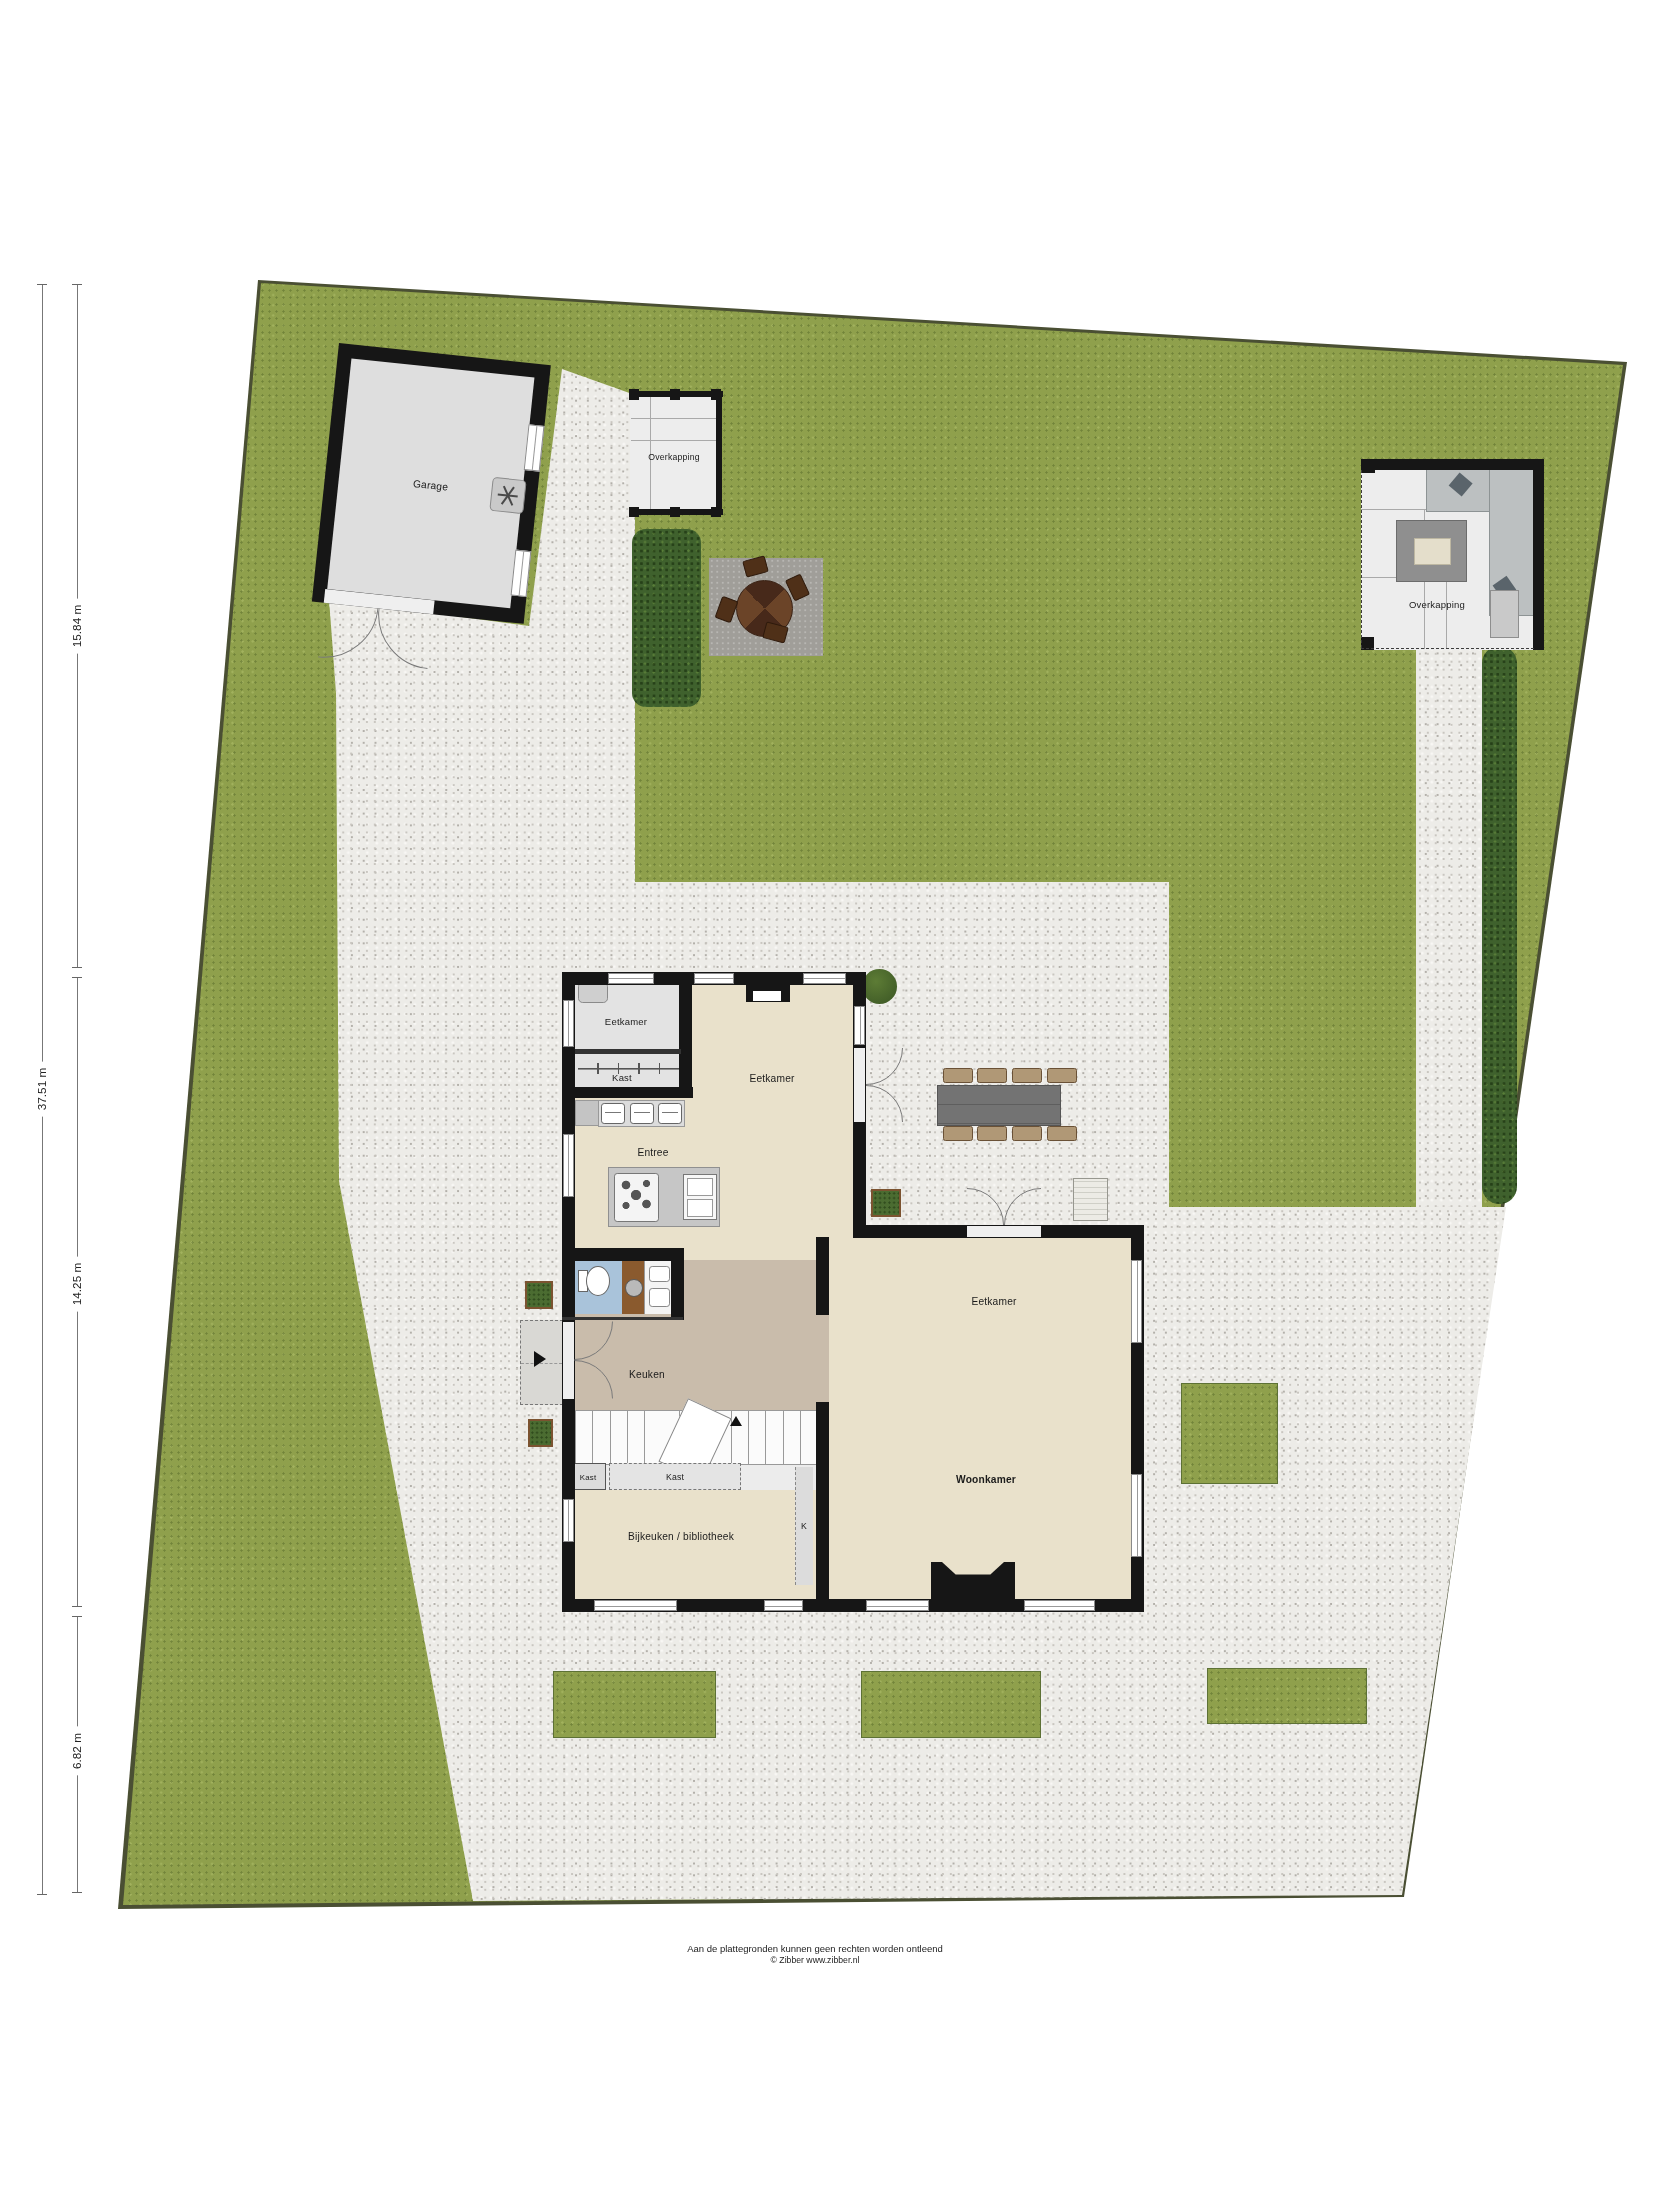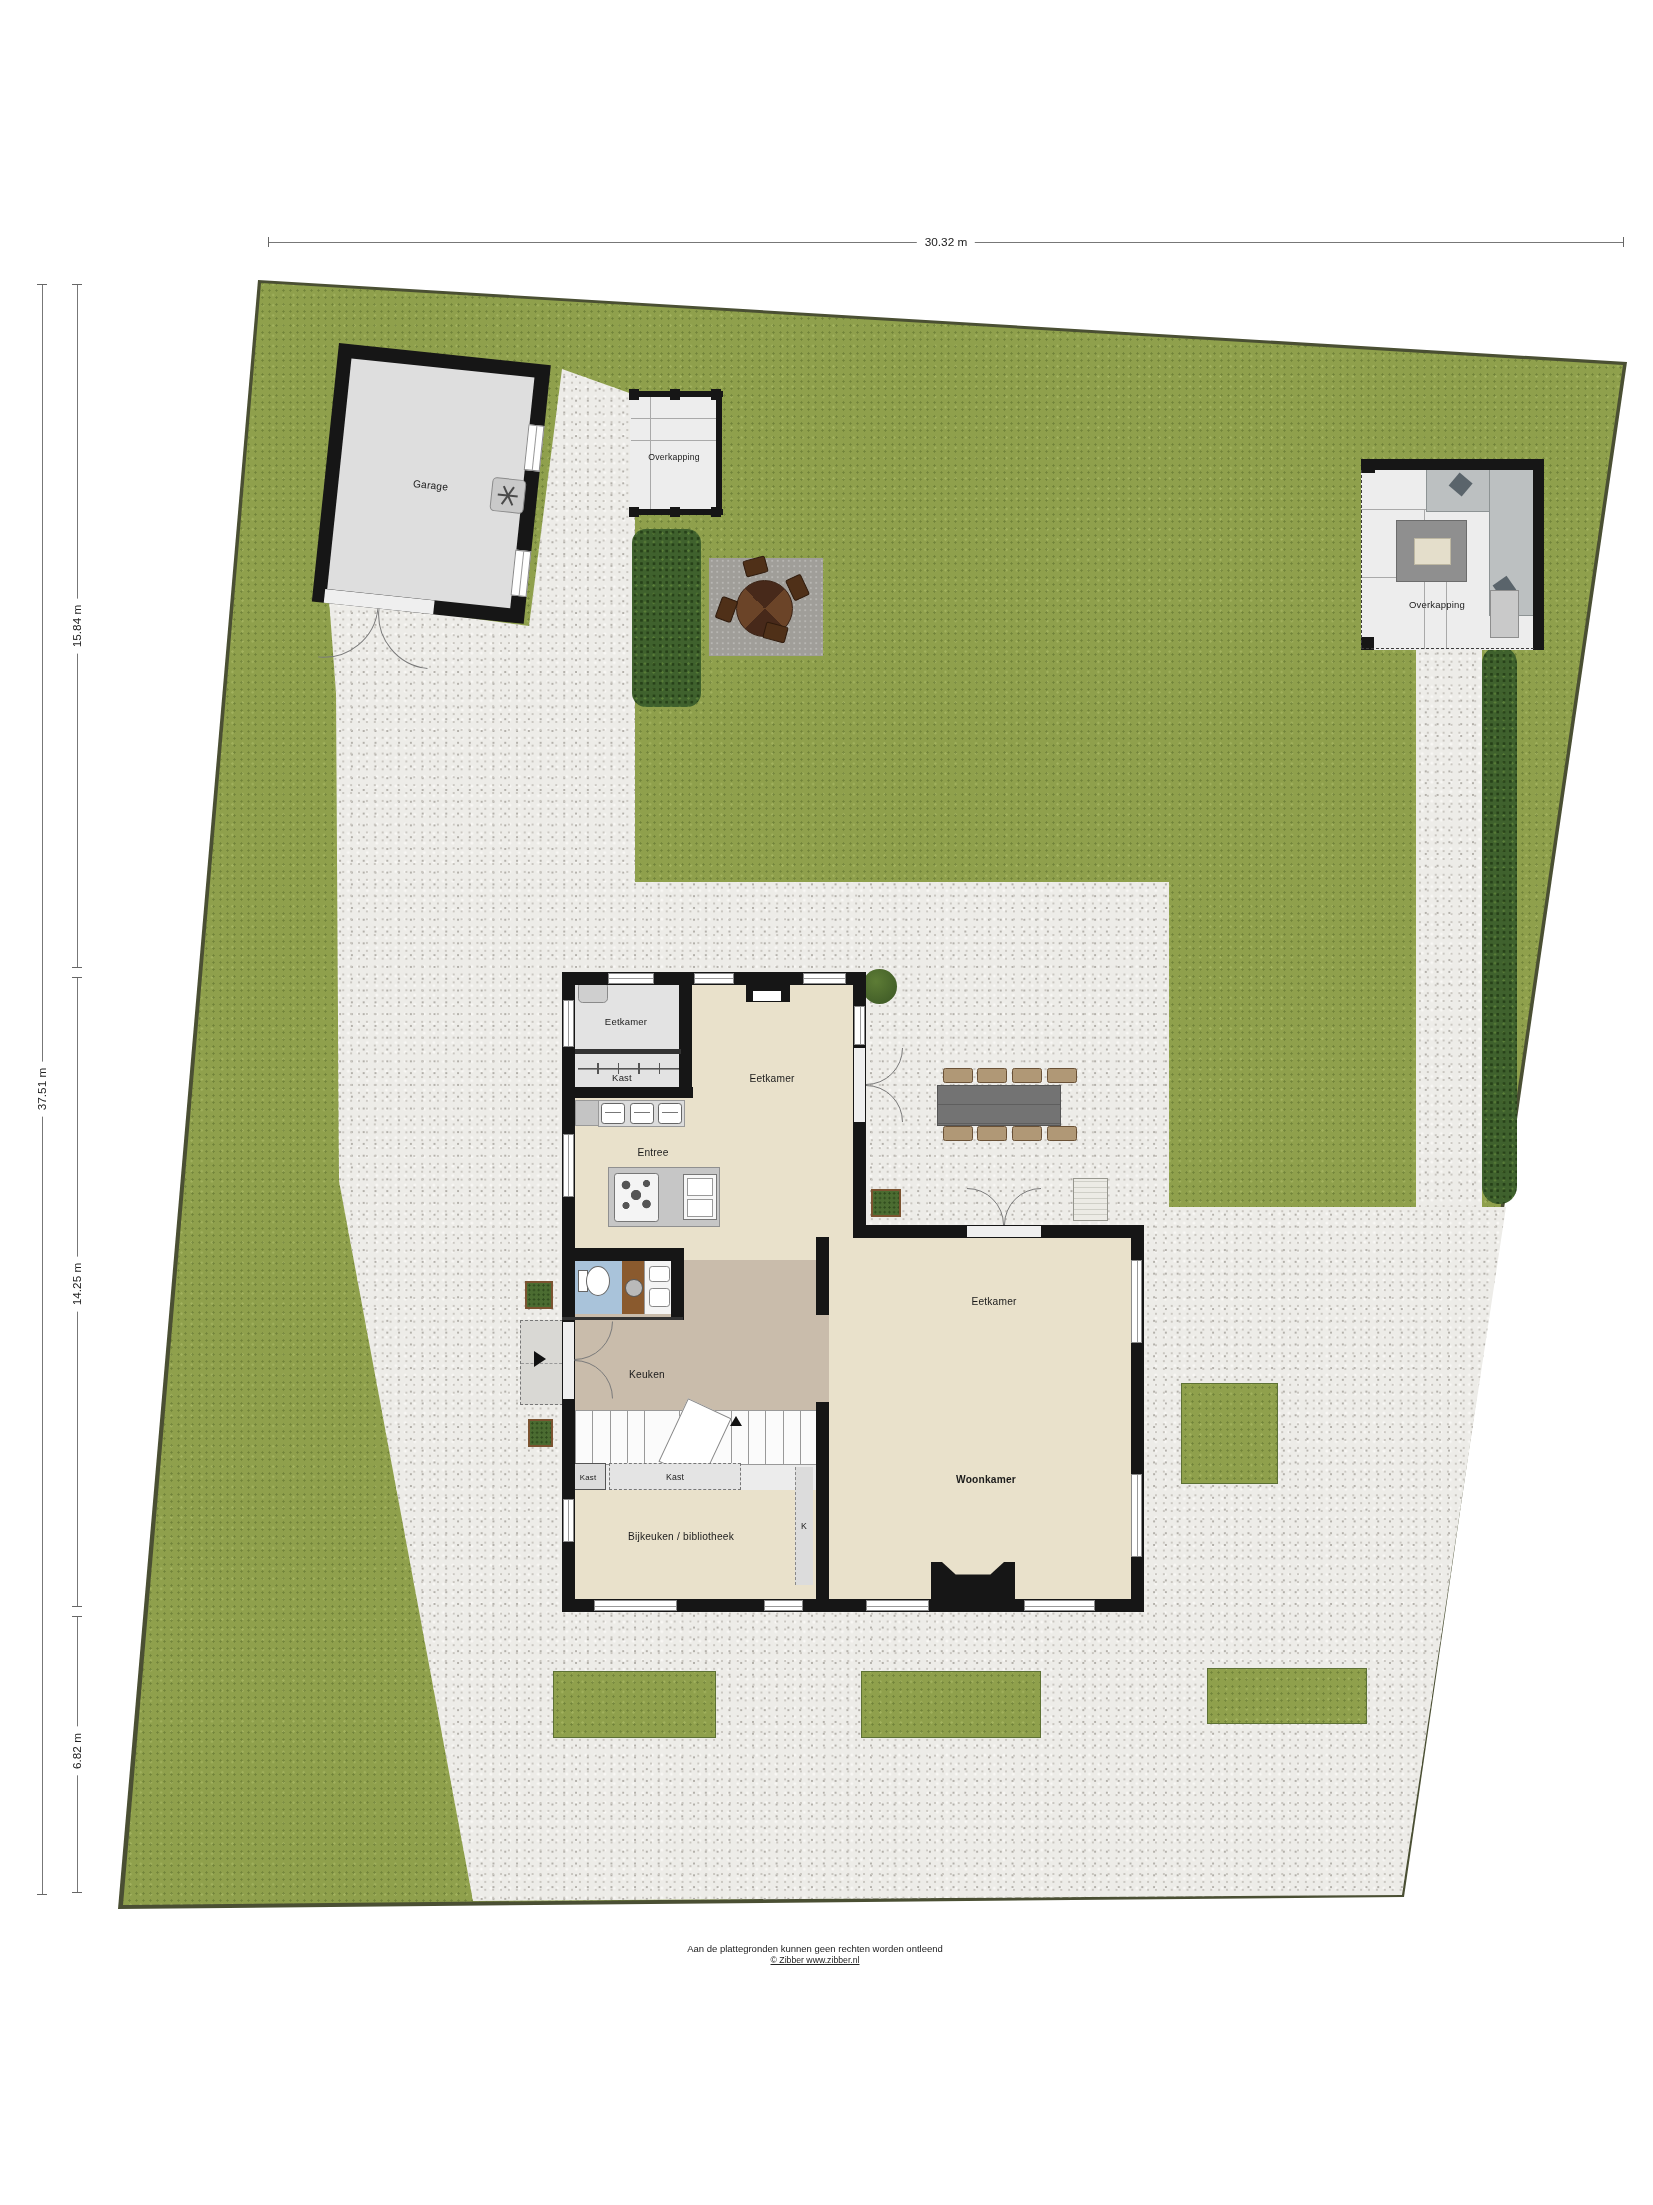--- a/index.html
+++ b/index.html
@@ -279,26 +279,20 @@
     <div class="lbl" style="left:91px;top:180px;">Entree</div>
     <div class="lbl" style="left:85px;top:402px;">Keuken</div>
     <div class="lbl" style="left:26px;top:505px;font-size:7.9px;">Kast</div>
     <div class="lbl" style="left:113px;top:505px;font-size:8.7px;">Kast</div>
     <div class="lbl" style="left:242px;top:554px;font-size:8.7px;">K</div>
     <div class="lbl" style="left:119px;top:564px;">Bijkeuken / bibliotheek</div>
     <div class="lbl" style="left:432px;top:329px;">Eetkamer</div>
     <div class="lbl" style="left:424px;top:507px;font-weight:bold;">Woonkamer</div>
   </div>
 
-  <div class="abs" style="left:268px;top:233px;width:1356px;height:17.3px;">
-    <div class="dline-h" style="left:0;right:0;top:8.7px;width:1356px;"></div>
-    <div class="tick-v" style="left:0;top:3.9px;"></div>
-    <div class="tick-v" style="left:1355px;top:3.9px;"></div>
-    <div class="hlbl" style="left:678px;top:8.7px;">30.32 m</div>
-  </div>
 
   <div class="abs" style="left:36px;top:284px;width:11px;height:1611px;">
     <div class="dline-v" style="left:5.5px;top:0;height:1611px;"></div>
     <div class="tick-h" style="left:0.8px;top:0;"></div>
     <div class="tick-h" style="left:0.8px;top:1610px;"></div>
     <div class="vlbl" style="left:5.5px;top:805px;">37.51 m</div>
   </div>
 
   <div class="abs" style="left:71px;top:284px;width:11px;height:684px;">
     <div class="dline-v" style="left:5.5px;top:0;height:684px;"></div>
@@ -316,17 +310,17 @@
 
   <div class="abs" style="left:71px;top:1616px;width:11px;height:277px;">
     <div class="dline-v" style="left:5.5px;top:0;height:277px;"></div>
     <div class="tick-h" style="left:0.8px;top:0;"></div>
     <div class="tick-h" style="left:0.8px;top:276px;"></div>
     <div class="vlbl" style="left:5.5px;top:135px;">6.82 m</div>
   </div>
 
   <div class="footer" style="left:421px;top:1942px;width:788px;">
     <p style="font-size:9.5px;">Aan de plattegronden kunnen geen rechten worden ontleend</p>
-    <p style="font-size:8.7px;text-decoration:underline;">© Zibber www.zibber.nl</p>
+    <p style="font-size:8.7px;">© Zibber www.zibber.nl</p>
   </div>
 
 </div>
 
 
 </body></html>

